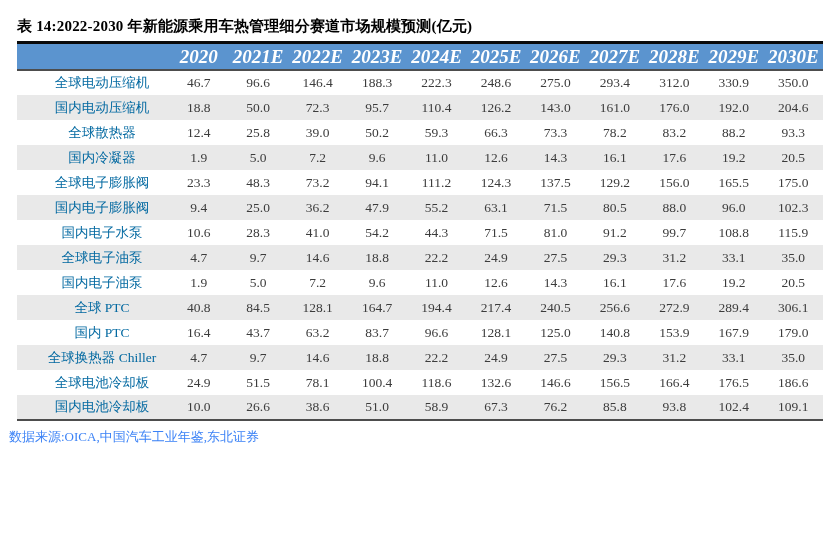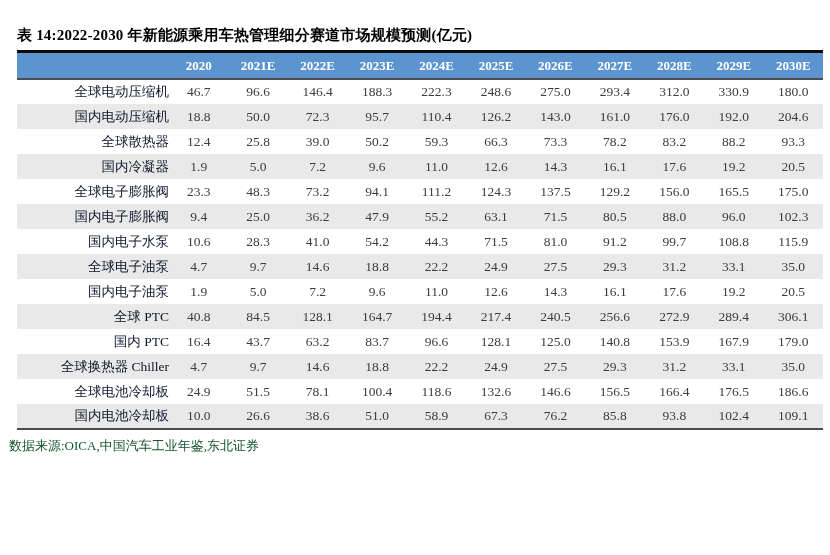--- a/index.html
+++ b/index.html
@@ -4,49 +4,49 @@
 <style>
   html,body{margin:0;padding:0;background:#ffffff;}
   body{
     width:830px;height:555px;overflow:hidden;
     font-family:"Liberation Serif","DejaVu Serif",serif;
     -webkit-font-smoothing:antialiased;
   }
   .page{padding:5px 8px 0 8px;}
   .table-title{
     font-size:15px;font-weight:bold;color:#000000;
-    margin:21px 0 5px 9px;letter-spacing:0.2px;white-space:nowrap;
+    margin:12px 0 5px 9px;letter-spacing:0.2px;white-space:nowrap;
   }
   table.forecast{
     border-collapse:collapse;table-layout:fixed;
     width:806px;margin-left:9px;
     border-top:3px solid var(--rule-dark,#0a0a0a);
   }
   table.forecast col.label-col{width:152px;}
   thead tr{
     background:var(--header-bg,#5b94cf);
     border-bottom:2px solid var(--rule-mid,#4d4d4d);
   }
   thead th{
     color:var(--header-text,#ffffff);
-    font-weight:bold;font-size:13px;height:25px;
-    text-align:center;padding:0;
+    font-weight:bold;font-size:19px;height:25px;
+    text-align:center;padding:0;font-style:italic;
   }
   tbody{border-bottom:2px solid var(--rule-mid,#4d4d4d);}
   tbody tr{height:25px;}
   tbody tr:nth-child(even){background:var(--row-alt-bg,#e9e9e9);}
   tbody td{
     font-size:13.5px;color:var(--body-text,#3c3c3c);
     text-align:center;padding:0;white-space:nowrap;
   }
   tbody td.label{
-    text-align:right;padding-left:18px;color:#0f172a;
+    text-align:center;padding-left:18px;color:#0369a1;
   }
   .data-source{
-    font-size:13px;color:#14532d;margin:7px 0 0 1px;white-space:nowrap;
+    font-size:13px;color:#3b82f6;margin:7px 0 0 1px;white-space:nowrap;
   }
 </style>
 </head>
 <body>
 
 <div class="page">
   <div class="table-title">表 14:2022-2030 年新能源乘用车热管理细分赛道市场规模预测(亿元)</div>
 
   <table class="forecast">
     <colgroup>
@@ -74,21 +74,21 @@
           <td>46.7</td>
           <td>96.6</td>
           <td>146.4</td>
           <td>188.3</td>
           <td>222.3</td>
           <td>248.6</td>
           <td>275.0</td>
           <td>293.4</td>
           <td>312.0</td>
           <td>330.9</td>
-          <td>180.0</td>
+          <td>350.0</td>
         </tr>
         <tr>
           <td class="label">国内电动压缩机</td>
           <td>18.8</td>
           <td>50.0</td>
           <td>72.3</td>
           <td>95.7</td>
           <td>110.4</td>
           <td>126.2</td>
           <td>143.0</td>

